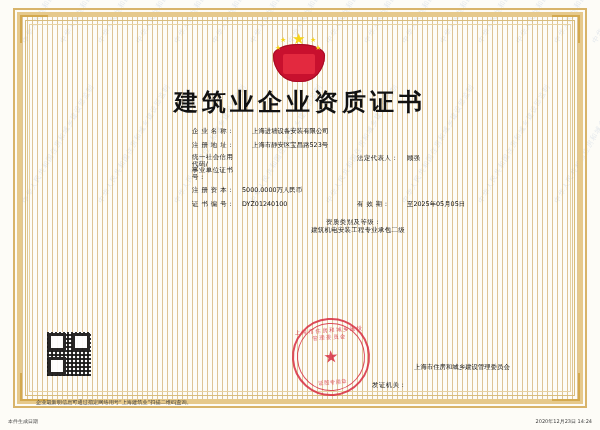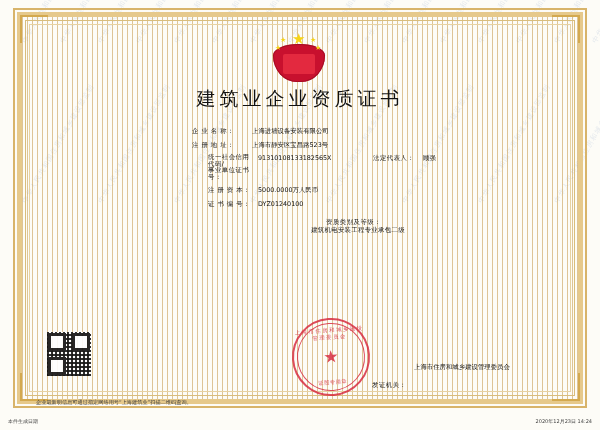--- a/index.html
+++ b/index.html
@@ -131,24 +131,24 @@
   .emblem .s2 { left: 5px; top: 15px; }
   .emblem .s3 { left: 40px; top: 7px; }
   .emblem .s4 { left: 45px; top: 15px; }
 
   
   .doc-title {
     position: absolute;
     top: 86px;
     left: 0; right: 0;
     text-align: center;
-    font-size: 19px;
+    font-size: 24px;
     letter-spacing: 4px;
     color: #111;
-    font-weight: normal;
+    font-weight: bold;
     font-family: "DejaVu Sans", sans-serif;
   }
 
   
   .fields {
     position: absolute;
     left: 192px;
     top: 126px;
     width: 330px;
     font-size: 6.4px;
@@ -177,21 +177,21 @@
     padding-left: 2px;
   }
   .col-half {
     display: flex;
     width: 100%;
   }
   .col-half .half {
     display: flex;
     width: 50%;
   }
-  .col-half .half .lbl { width: 48px; padding-left: 16px; }
+  .col-half .half .lbl { width: 48px; }
 
   .qual-row .val { letter-spacing: .3px; }
 
   
   .qr {
     position: absolute;
     left: 47px;
     top: 332px;
     width: 44px;
     height: 44px;
@@ -361,21 +361,20 @@
     <div class="row">
       <div class="lbl">注 册 地 址：</div>
       <div class="val">上海市静安区宝昌路523号</div>
     </div>
 
     <div class="row">
       <div class="col-half">
         <div class="half">
           <div class="lbl two-line" style="white-space:pre-line;">统一社会信用代码/
 事业单位证书号：</div>
-          <div class="val">91310108133182565X</div>
         </div>
         <div class="half">
           <div class="lbl">法定代表人：</div>
           <div class="val">顾强</div>
         </div>
       </div>
     </div>
 
     <div class="row">
       <div class="col-half">
@@ -385,20 +384,24 @@
         </div>
       </div>
     </div>
 
     <div class="row">
       <div class="col-half">
         <div class="half">
           <div class="lbl">证 书 编 号：</div>
           <div class="val">DYZ01240100</div>
         </div>
+        <div class="half">
+          <div class="lbl">有 效 期：</div>
+          <div class="val">至2025年05月05日</div>
+        </div>
       </div>
     </div>
 
     <div class="row qual-row" style="margin-top:9px;flex-direction:column;">
       <div class="lbl" style="width:62px;">资质类别及等级：</div>
       <div class="val">建筑机电安装工程专业承包二级</div>
     </div>
 
   </div>
 

